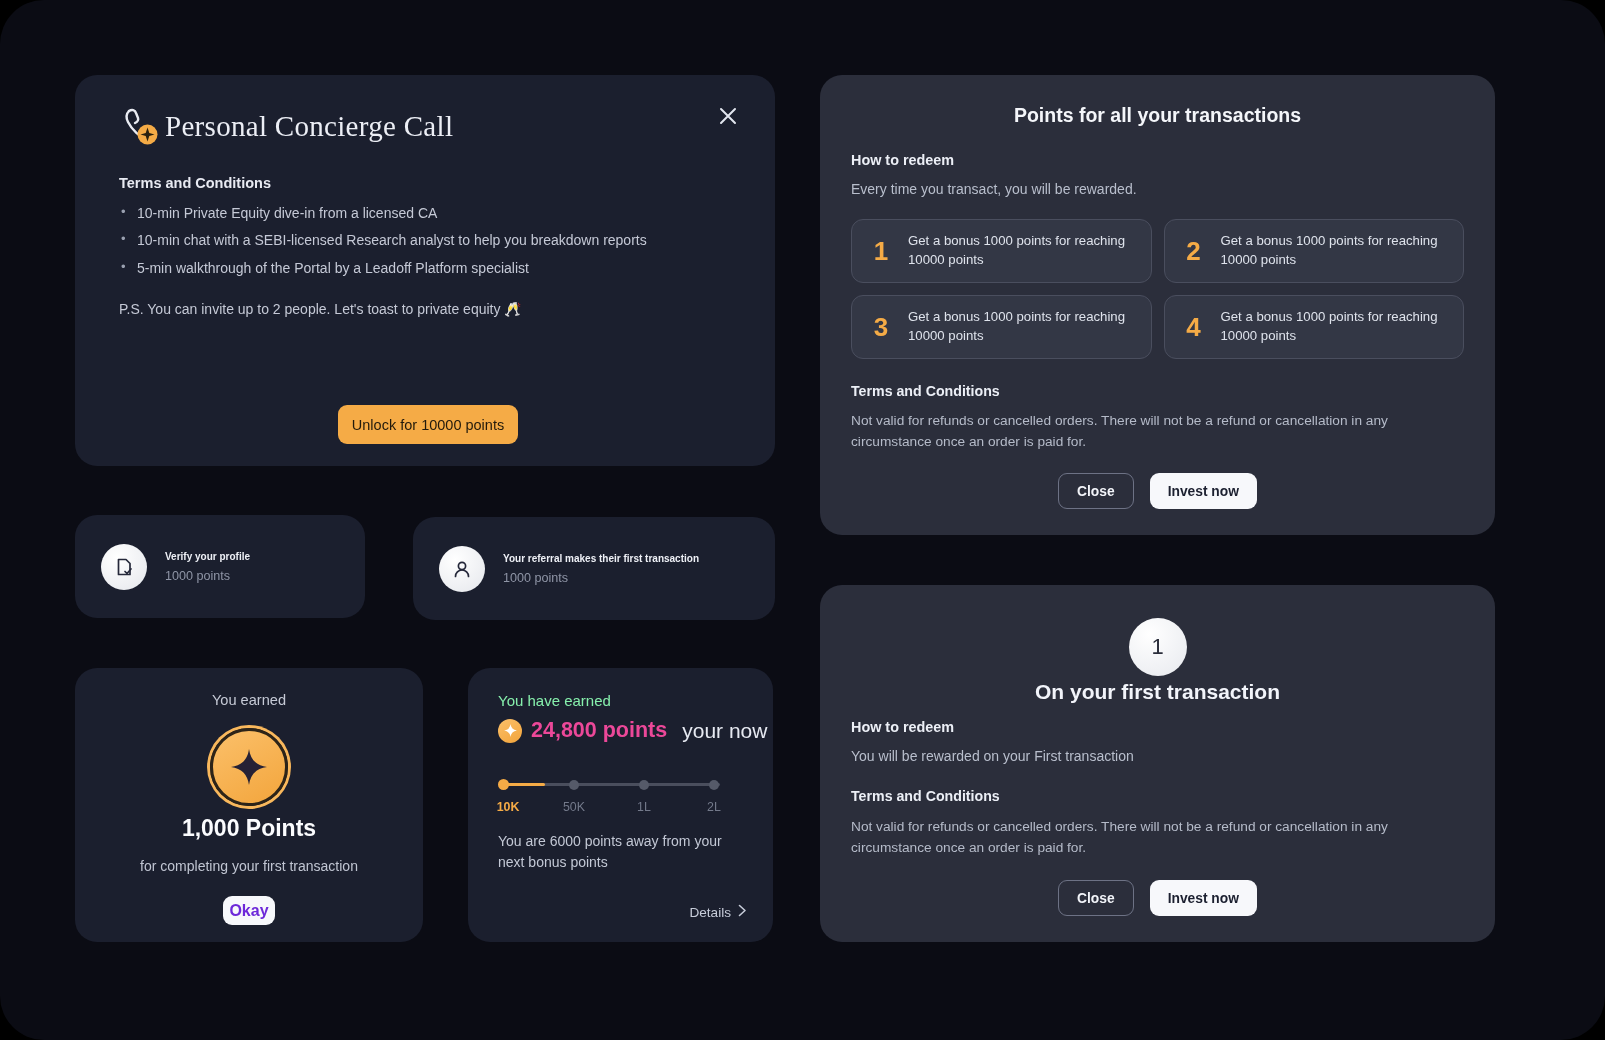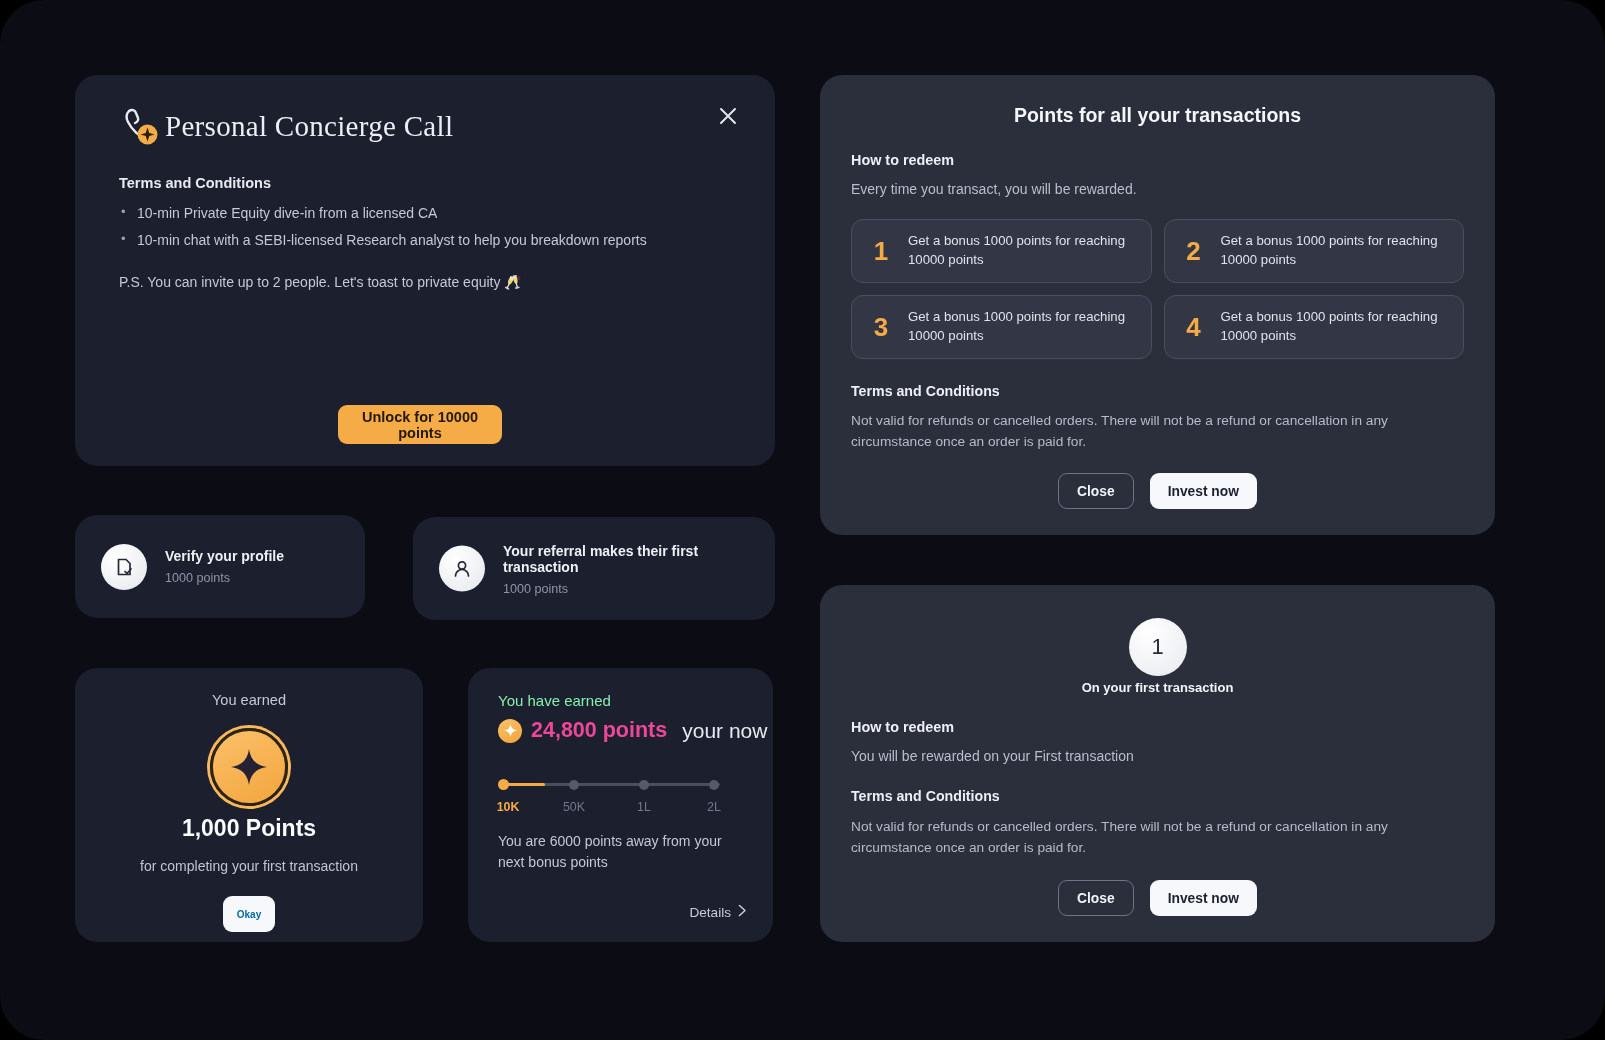--- a/index.html
+++ b/index.html
@@ -35,55 +35,55 @@
   .conc-body{ position:absolute; left:44px; top:100px; right:46px; }
   .conc-desc{ font-size:14.6px; line-height:1.62; color:#c3c7d4; margin:0 0 26px 0;}
   .sec-title{ font-size:14.5px; font-weight:bold; color:#e8eaf2; margin:0 0 12px 0;}
   .conc-list{ margin:0; padding:0; list-style:none;}
   .conc-list li{
     font-size:14px;color:#c5c9d6;line-height:1.52;margin-bottom:6px;padding-left:18px;position:relative;
   }
   .conc-list li:before{content:"\2022";position:absolute;left:2px;top:-1px;color:#9aa0b0;font-size:13px;}
   .ps{ font-size:14px;color:#c5c9d6;margin:22px 0 0 0;}
   .unlock-btn{
-    position:absolute; left:263px; top:330px; width:164px;height:39px;
+    position:absolute; left:263px; top:330px; width:180px;height:39px;
     background:#f5ab46;border:none;border-radius:9px;
-    color:#221a0c;font-size:14.5px;font-weight:bold;cursor:pointer;
+    color:#221a0c;font-size:14.5px;font-weight:normal;cursor:pointer;
     font-family:"Liberation Sans", sans-serif;
   }
 
   
   #verify{ left:75px; top:515px; width:290px; height:103px;}
   #referral{ left:413px; top:517px; width:362px; height:103px;}
   .rw-inner{ position:absolute; left:26px; top:50%; transform:translateY(-50%); display:flex; align-items:center; gap:18px;}
   .rw-circ{
     width:46px;height:46px;border-radius:50%;
     background:radial-gradient(circle at 35% 30%,#ffffff 0%,#e5e7ec 100%);
     display:flex;align-items:center;justify-content:center;flex:0 0 auto;
   }
-  .rw-t{ font-size:14px;font-weight:bold;color:#eef0f6;margin-bottom:7px;}
+  .rw-t{ font-size:10px;font-weight:bold;color:#eef0f6;margin-bottom:7px;}
   .rw-s{ font-size:12.6px;color:#8f95a6;}
 
   
   #earned{ left:75px; top:668px; width:348px; height:274px;}
   .ea-top{ position:absolute;left:0;right:0;top:24px;text-align:center;font-size:14.6px;color:#c6cad6;}
   .coin{
     position:absolute;left:50%;top:60px;transform:translateX(-50%);
     width:72px;height:72px;border-radius:50%;
     background:linear-gradient(150deg,#fbc06a 0%,#f3a53c 100%);
     border:3px solid #2d2418;
     box-shadow:0 0 0 3px #f9b85c;
     display:flex;align-items:center;justify-content:center;
   }
   .ea-pts{ position:absolute;left:0;right:0;top:147px;text-align:center;font-size:23px;font-weight:bold;color:#fbfcfe;}
   .ea-sub{ position:absolute;left:0;right:0;top:190px;text-align:center;font-size:14px;color:#c0c5d2;}
   .okay-btn{
     position:absolute;left:50%;top:228px;transform:translateX(-50%);
-    width:52px;height:36px;border:none;border-radius:9px;background:#f7f8fb;
-    color:#0369a1;font-size:10px;font-weight:bold;cursor:pointer;
+    width:52px;height:29px;border:none;border-radius:9px;background:#f7f8fb;
+    color:#6d28d9;font-size:16px;font-weight:bold;cursor:pointer;
     font-family:"Liberation Sans", sans-serif;
   }
 
   
   #progress{ left:468px; top:668px; width:305px; height:274px;}
   .pg-h{ position:absolute;left:30px;top:24px;font-size:15px;color:#86efac;}
   .pg-row{ position:absolute;left:30px;top:50px;display:flex;align-items:center;gap:9px;}
   .pg-badge{
     width:24px;height:24px;border-radius:50%;
     background:linear-gradient(150deg,#fbc06a,#f2a43b);
@@ -132,21 +132,21 @@
 
   
   #firstTx{ left:820px; top:585px; width:675px; height:357px;}
   .ft-circ{
     position:absolute;left:50%;top:33px;transform:translateX(-50%);
     width:58px;height:58px;border-radius:50%;
     background:radial-gradient(circle at 35% 28%,#ffffff 0%,#e7e9ee 100%);
     display:flex;align-items:center;justify-content:center;
     font-size:22px;color:#2a2d3a;
   }
-  .ft-title{ position:absolute;left:0;right:0;top:95px;text-align:center;font-size:13px;font-weight:bold;color:#f2f4fa;}
+  .ft-title{ position:absolute;left:0;right:0;top:95px;text-align:center;font-size:21px;font-weight:bold;color:#f2f4fa;}
   .ft-how{ position:absolute;left:31px;top:134px;font-size:14.4px;font-weight:bold;color:#eceff6;}
   .ft-hows{ position:absolute;left:31px;top:163px;font-size:14px;color:#b9bfcd;}
   .ft-tc{ position:absolute;left:31px;top:203px;font-size:14.2px;font-weight:bold;color:#eceff6;}
   .ft-tcb{ position:absolute;left:31px;top:232px;width:615px;font-size:13.7px;line-height:1.5;color:#b5bbc9;}
 </style>
 </head>
 <body>
 
 <div class="stage">
 
@@ -168,20 +168,21 @@
       <svg width="30" height="30" viewBox="0 0 30 30">
         <path d="M8 8 L22 22 M22 8 L8 22" stroke="#e2e5ee" stroke-width="2" stroke-linecap="round"></path>
       </svg>
     </span>
 
     <div class="conc-body">
       <p class="sec-title">Terms and Conditions</p>
       <ul class="conc-list">
         <li>10-min Private Equity dive-in from a licensed CA</li>
         <li>10-min chat with a SEBI-licensed Research analyst to help you breakdown reports</li>
+        <li>5-min walkthrough of the Portal by a Leadoff Platform specialist</li>
       </ul>
       <p class="ps">P.S. You can invite up to 2 people. Let's toast to private equity 🥂</p>
     </div>
 
     <button class="unlock-btn">Unlock for 10000 points</button>
   </div>
 
   <div class="card card-dark" id="verify">
     <div class="rw-inner">
       <span class="rw-circ">

